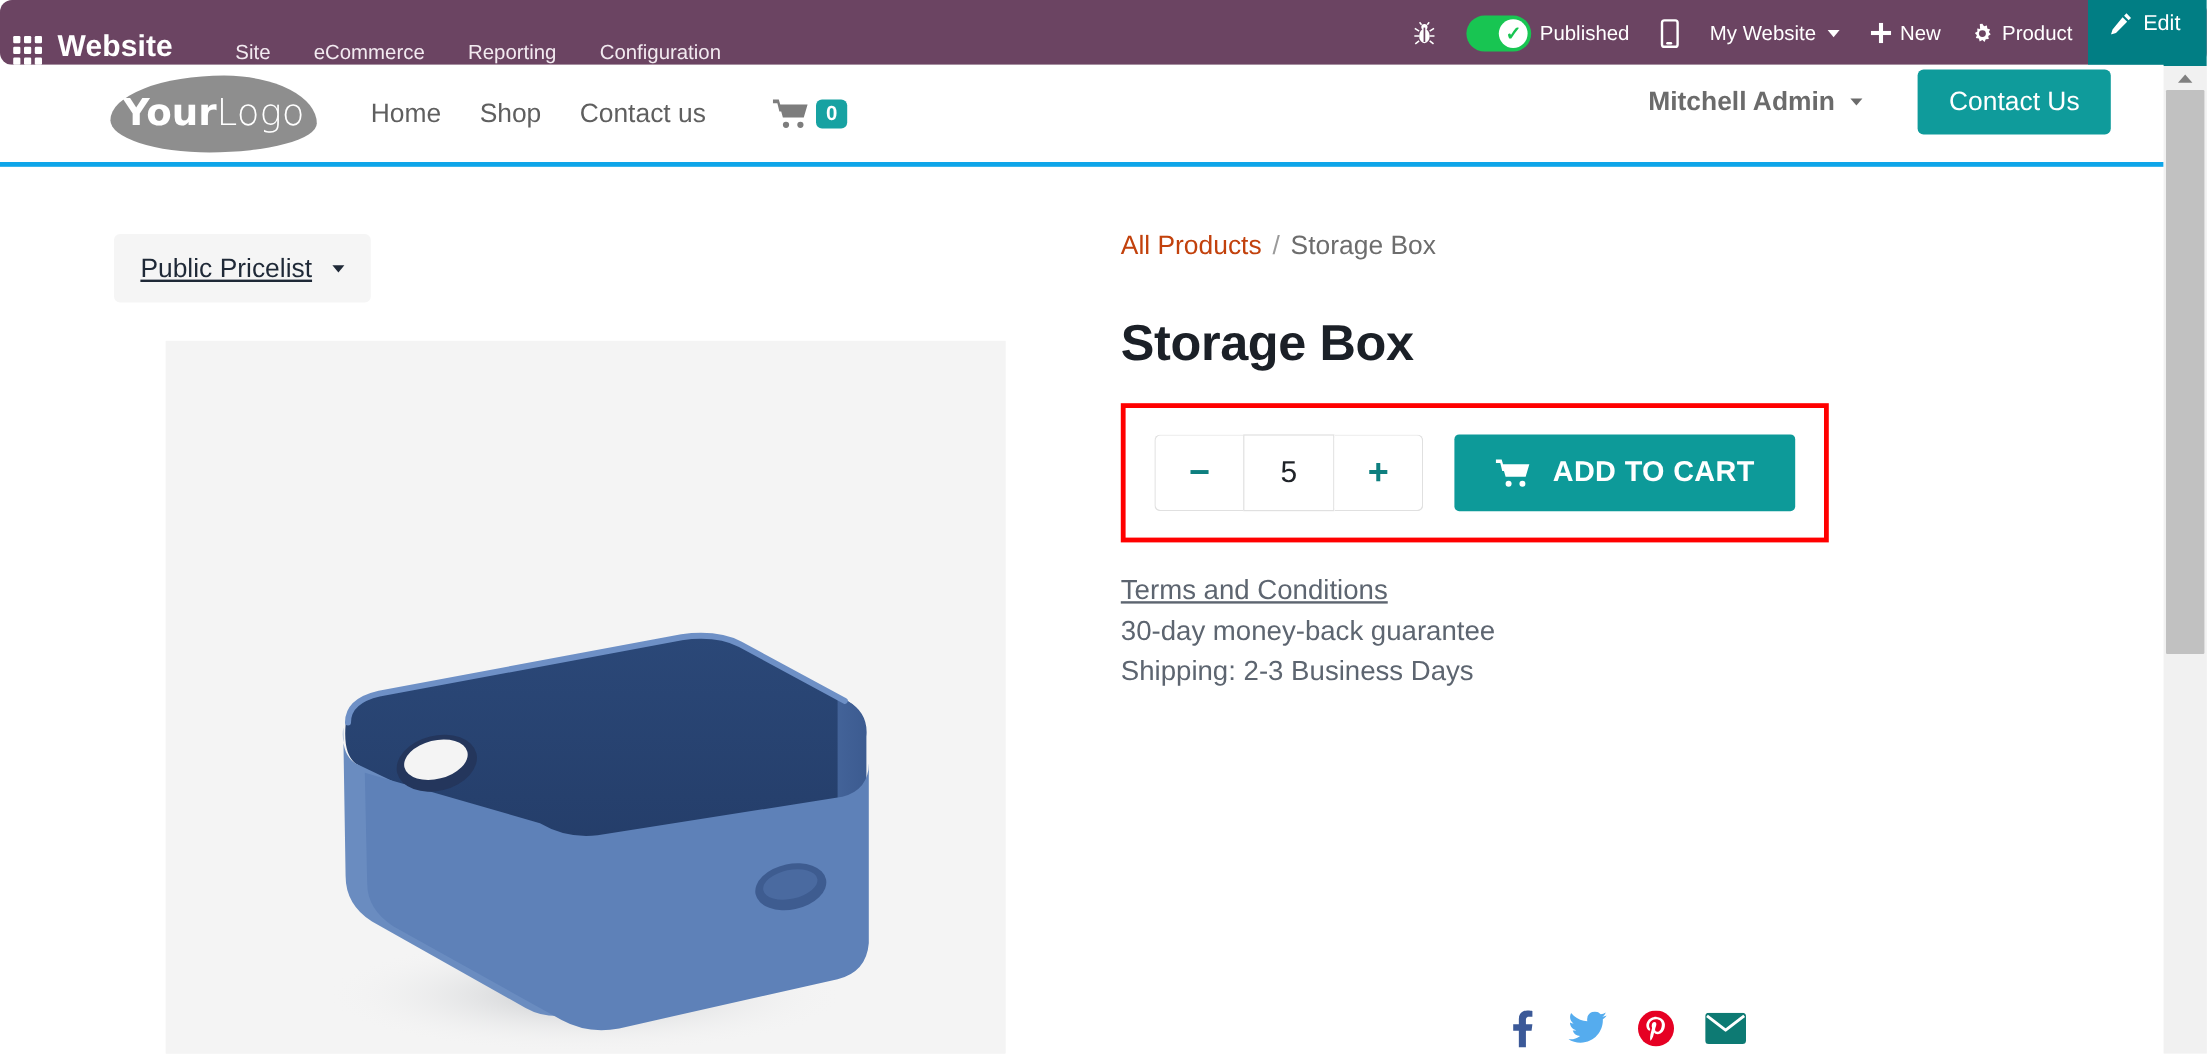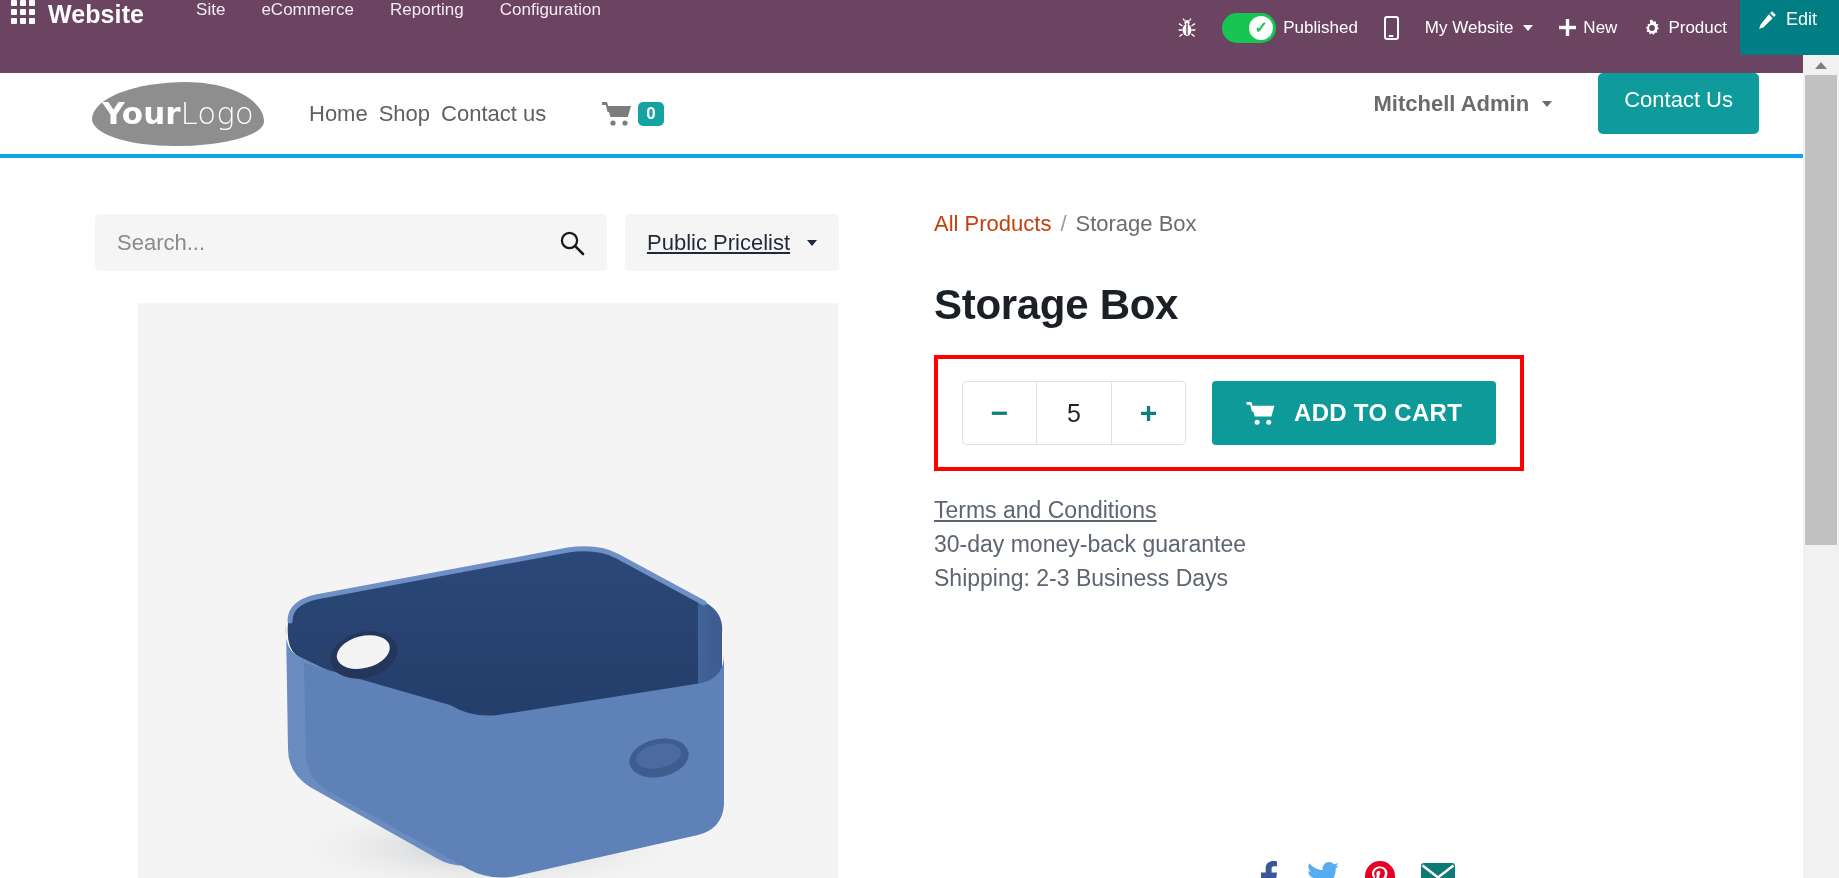--- a/index.html
+++ b/index.html
@@ -5,25 +5,26 @@
   * { box-sizing: border-box; margin: 0; padding: 0; }
   html, body {
     width: 1839px; height: 878px;
     font-family: "Liberation Sans", sans-serif;
     background: #ffffff;
     overflow: hidden;
   }
 
   
   .odoo-bar {
-    height: 73px; width: 1839px;
+    height: 54px; width: 1839px;
     background: #6b4462;
-    display: flex; align-items: flex-start;
+    display: flex; align-items: flex-end;
     color: #ffffff;
     position: relative;
+    border-radius: 10px;
   }
   .apps-grid {
     width: 24px; height: 24px;
     margin-left: 11px; margin-right: 13px;
     display: grid;
     grid-template-columns: repeat(3, 1fr);
     grid-template-rows: repeat(3, 1fr);
     gap: 3px;
     cursor: pointer;
   }
@@ -94,36 +95,36 @@
     border-radius: 55% 45% 52% 48% / 58% 62% 38% 42%;
   }
   .logo-text {
     position: absolute; top: 50%; left: 50%;
     transform: translate(-50%, -52%);
     color: #ffffff; font-size: 31px; white-space: nowrap;
     font-family: "DejaVu Sans", sans-serif;
   }
   .logo-text b { font-weight: 700; }
   .logo-text span { font-weight: 300; }
-  .site-nav { display: flex; align-items: flex-start; margin-left: 45px; gap: 11px; }
+  .site-nav { display: flex; align-items: flex-start; margin-left: 45px; gap: 32px; }
   .site-nav a {
     color: #5f5f5f; font-size: 22px; text-decoration: none;
     cursor: pointer; white-space: nowrap;
   }
   .cart-wrap {
     display: flex; align-items: center; margin-left: 56px; cursor: pointer;
   }
   .cart-badge {
     background: #17a2a2; color: #ffffff;
     font-size: 17px; font-weight: 600;
     border-radius: 5px; padding: 2px 8px; margin-left: 6px;
   }
   .header-right {
     position: absolute; right: 0; top: 0; height: 61px;
-    display: flex; padding-right: 44px; gap: 0;
+    display: flex; align-items: center; padding-right: 44px; gap: 0;
   }
   .user-menu {
     color: #6b6b6b; font-size: 22px; font-weight: 600;
     cursor: pointer; display: flex; align-items: center; gap: 10px;
     margin-right: 46px;
   }
   .contact-us-btn {
     background: #0f9b9b; color: #ffffff;
     font-size: 22px; padding: 14px 26px; border-radius: 5px;
     cursor: pointer; white-space: nowrap;
@@ -327,27 +328,20 @@
       <span>Mitchell Admin</span>
       <span class="caret-down"></span>
     </div>
     <div class="contact-us-btn">Contact Us</div>
   </div>
 </div>
 
 <div class="page-body">
 
   <div class="toolbar-row">
-    <div class="search-box">
-      <input value="" placeholder="Search..." style="">
-      <svg class="search-icon" viewBox="0 0 26 26">
-        <circle cx="10.5" cy="10.5" r="7.6" fill="none" stroke="#1a1a1a" stroke-width="2.2"></circle>
-        <line x1="16.2" y1="16.2" x2="24" y2="24" stroke="#1a1a1a" stroke-width="2.6" stroke-linecap="round"></line>
-      </svg>
-    </div>
     <div class="pricelist-box">
       <span>Public Pricelist</span>
       <span class="caret-down"></span>
     </div>
   </div>
 
   <div class="product-area">
 
     <div class="product-image">
       <svg width="700" height="640" viewBox="0 0 700 640">

